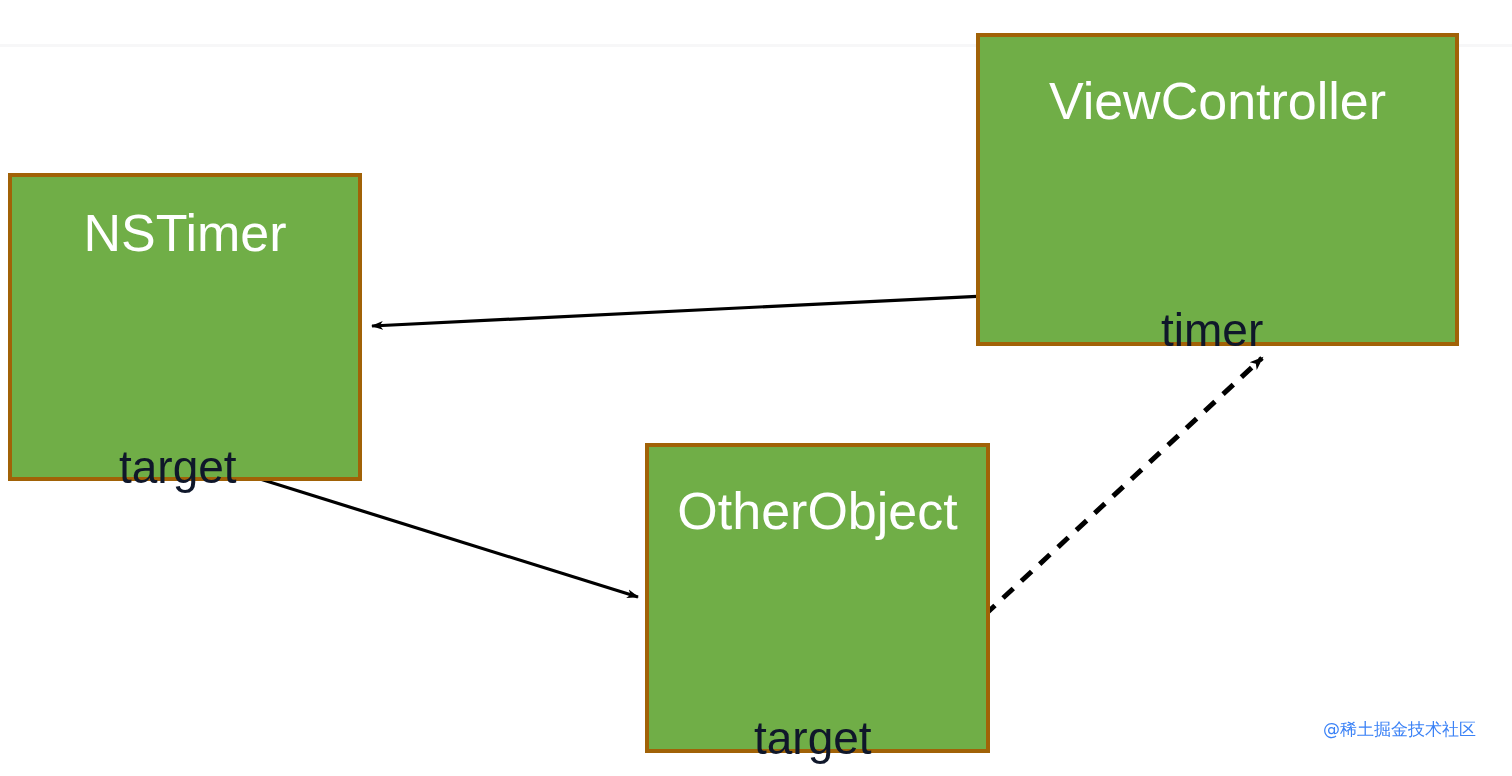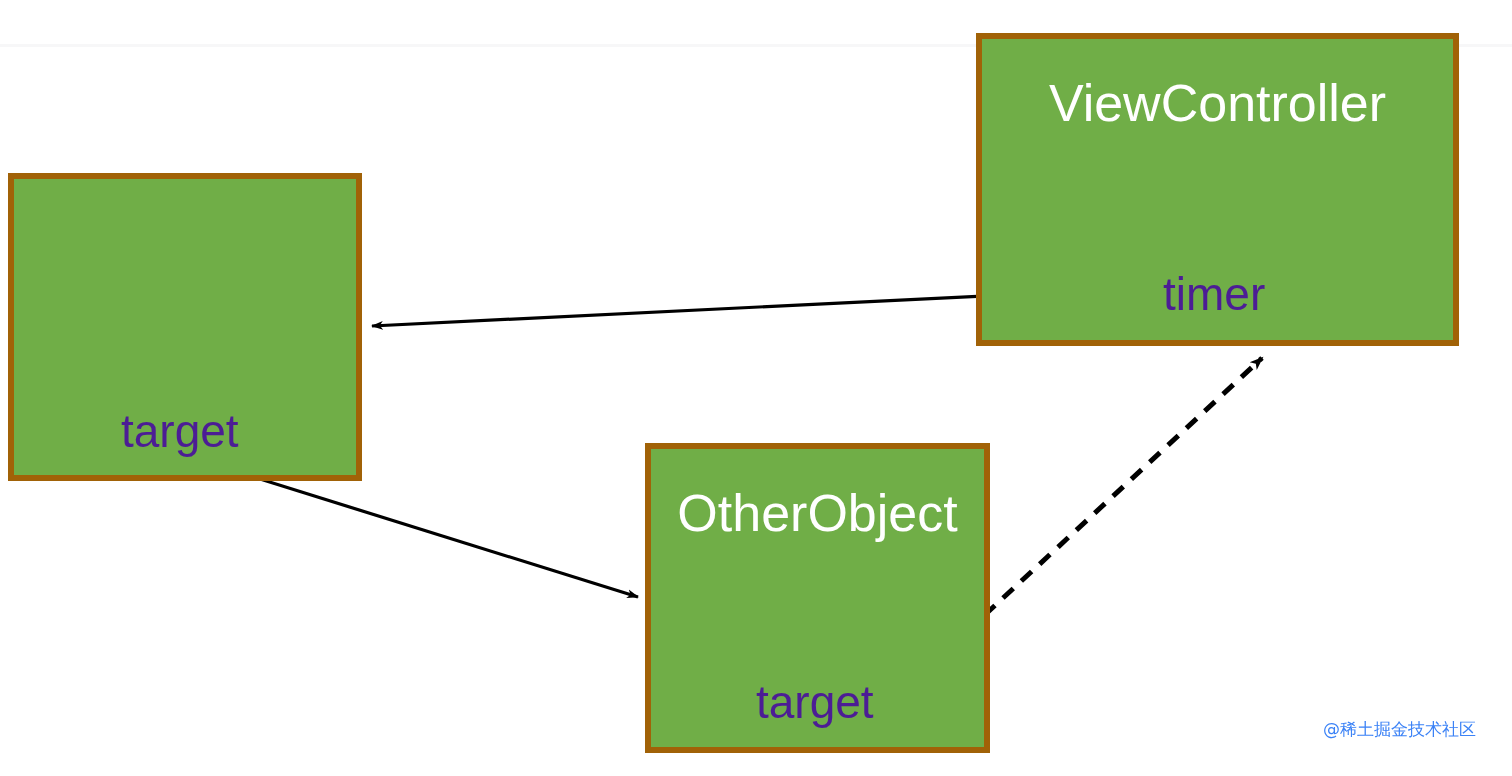--- a/index.html
+++ b/index.html
@@ -20,40 +20,41 @@
   .hairline {
     position: absolute;
     left: 0;
     width: 1512px;
     height: 3px;
     background: #f7f7f8;
   }
   .node {
     position: absolute;
     background: #70ae47;
-    border: 6px solid #a16207;
+    border: 4px solid #a16207;
     box-sizing: border-box;
   }
   .node-title {
     position: absolute;
     left: 0;
     right: 0;
     text-align: center;
     color: #ffffff;
     font-family: "Liberation Sans", sans-serif;
     font-weight: 400;
     letter-spacing: 0px;
     white-space: nowrap;
   }
   .prop-label {
     position: absolute;
-    color: #4c1d95;
+    color: #0f172a;
     font-family: "Liberation Sans", sans-serif;
     font-weight: 400;
     white-space: nowrap;
+    margin-top: 38px;
   }
   #edges {
     position: absolute;
     left: 0;
     top: 0;
     width: 1512px;
     height: 776px;
     pointer-events: none;
   }
   .watermark {
@@ -82,20 +83,21 @@
     </defs>
 
     <line x1="1146" y1="288" x2="372" y2="326" stroke="#000000" stroke-width="3.2" marker-end="url(#arrow-solid)"></line>
 
     <line x1="199" y1="460" x2="638" y2="597" stroke="#000000" stroke-width="3.2" marker-end="url(#arrow-solid)"></line>
 
     <line x1="893" y1="700" x2="1262" y2="358" stroke="#000000" stroke-width="5" stroke-dasharray="14 11" marker-end="url(#arrow-dashed)"></line>
   </svg>
 
   <div class="node" style="left:8px; top:173px; width:354px; height:308px;">
+    <div class="node-title" style="top:26px; font-size:52px;">NSTimer</div>
     <div class="prop-label" style="left:107px; top:225px; font-size:46px;">target</div>
   </div>
 
   <div class="node" style="left:976px; top:33px; width:483px; height:313px;">
     <div class="node-title" style="top:34px; font-size:52px;">ViewController</div>
     <div class="prop-label" style="left:181px; top:228px; font-size:46px;">timer</div>
   </div>
 
   <div class="node" style="left:645px; top:443px; width:345px; height:310px;">
     <div class="node-title" style="top:34px; font-size:52px;">OtherObject</div>

